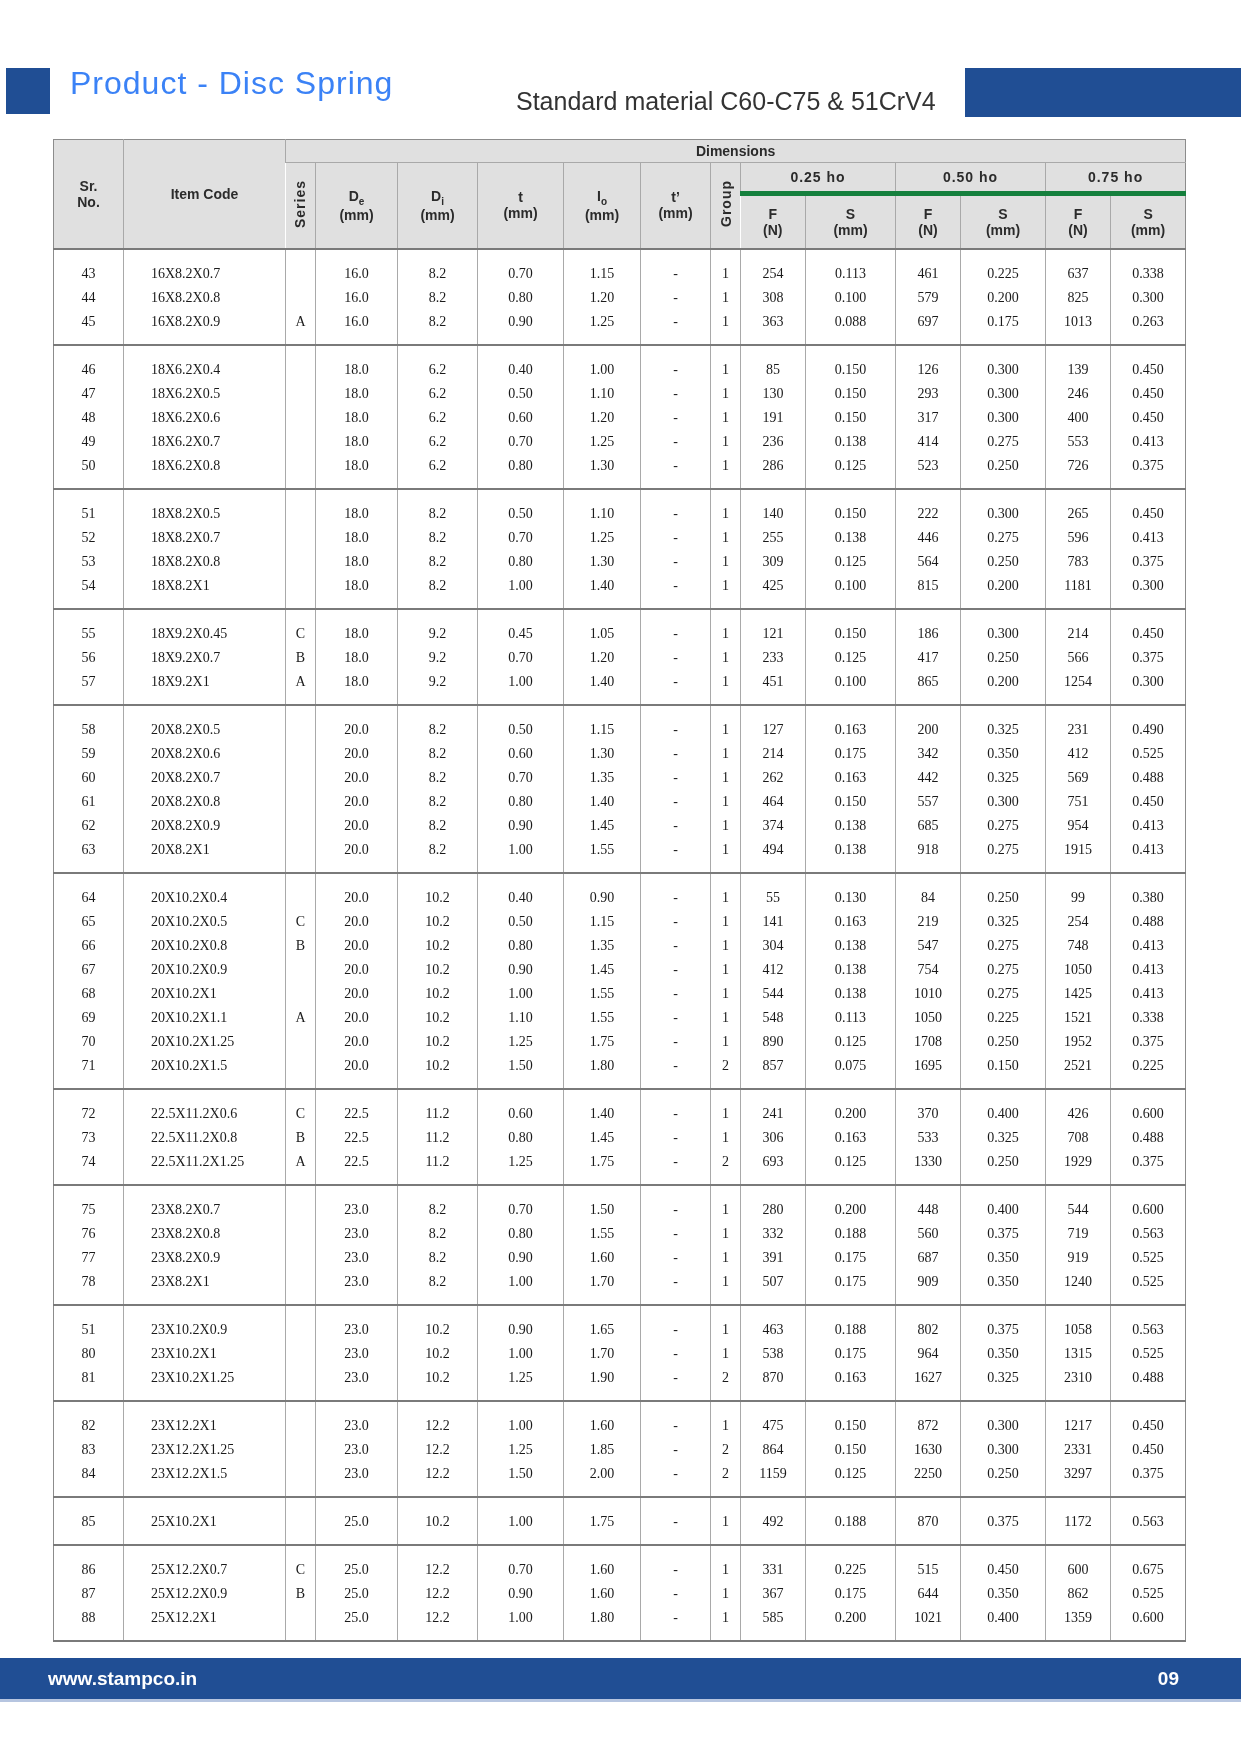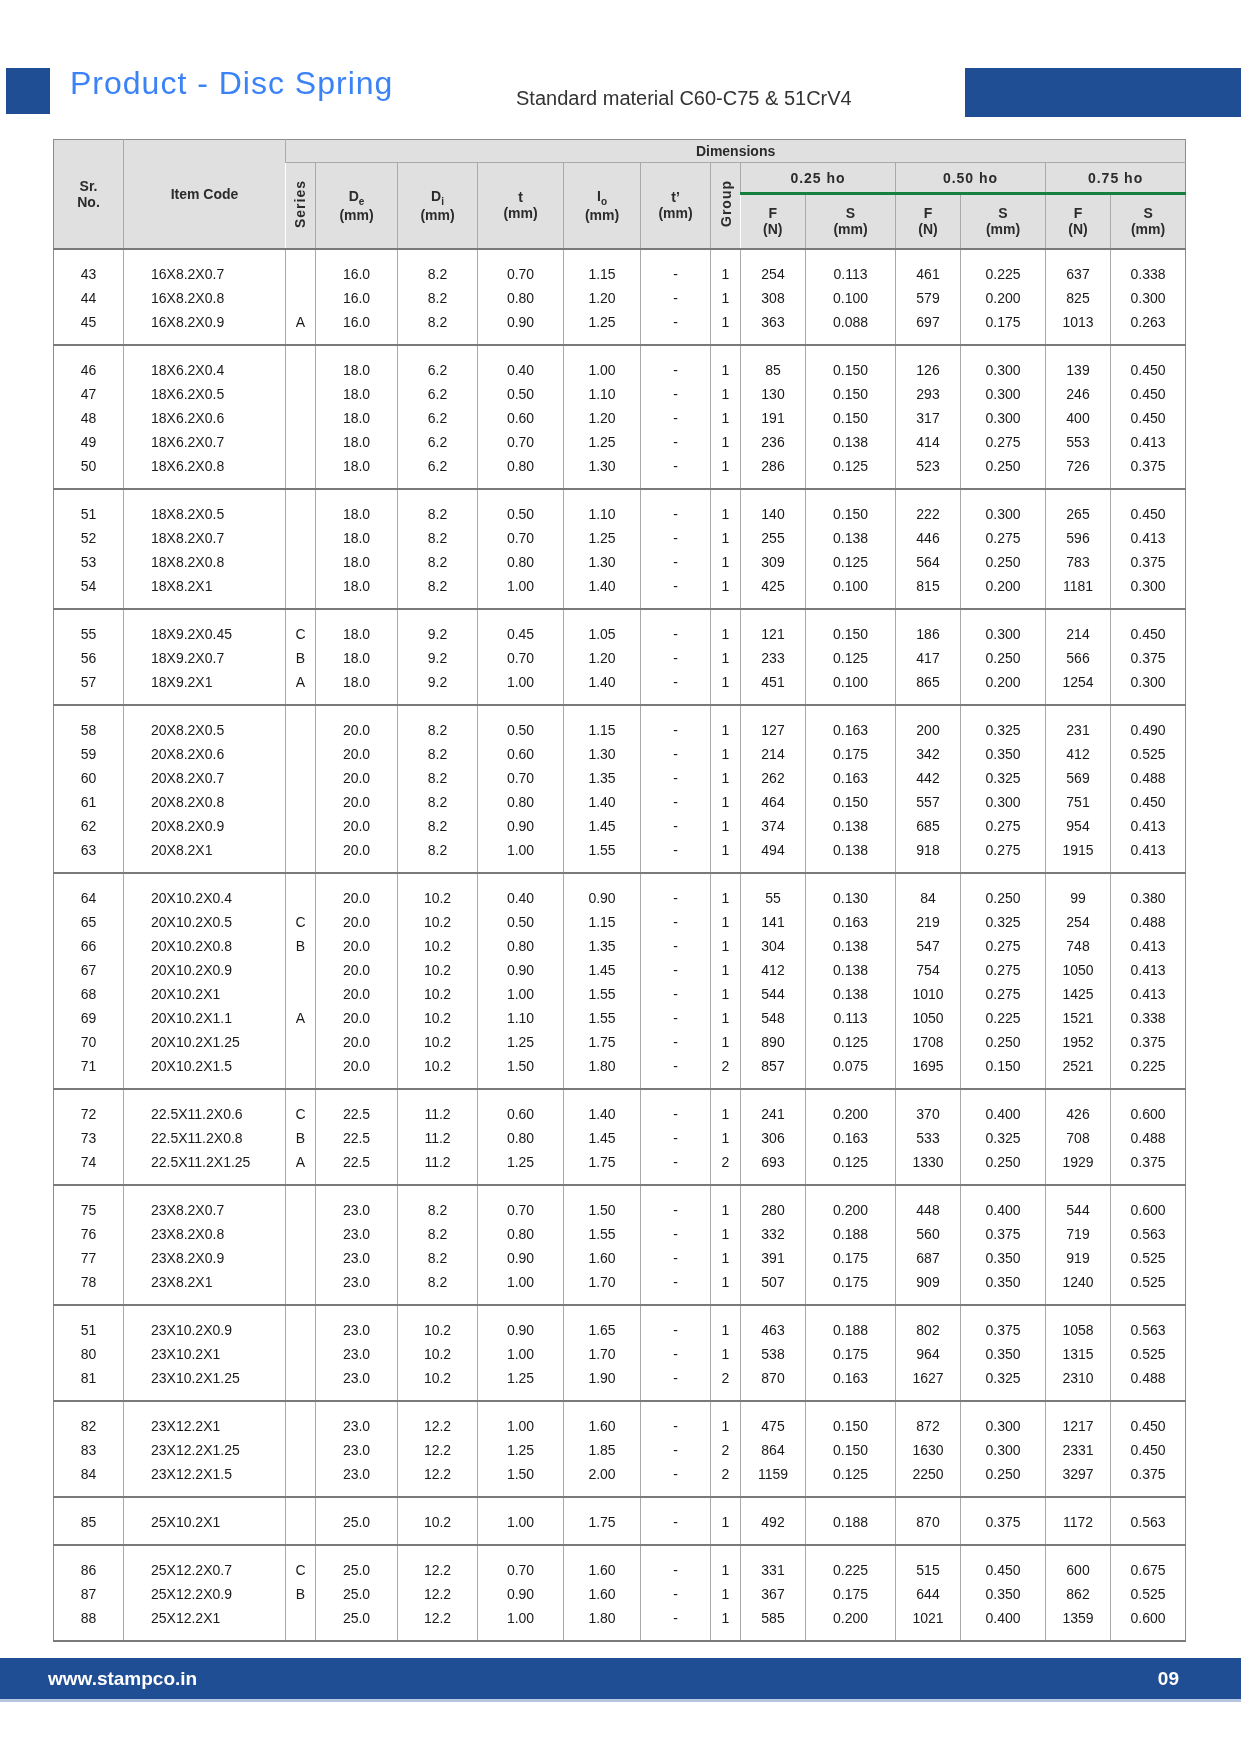--- a/index.html
+++ b/index.html
@@ -8,48 +8,48 @@
     font-family:"Liberation Sans", sans-serif; color:#1a1a1a; overflow:hidden;
   }
   
   .accent-square { position:absolute; left:6px; top:68px; width:44px; height:46px; background:#204e94; }
   .page-title {
     position:absolute; left:70px; top:66px; margin:0;
     font-size:32px; font-weight:400; color:#3b82f6; letter-spacing:1px; line-height:1.1; white-space:nowrap;
   }
   .page-subtitle {
     position:absolute; left:516px; top:87px;
-    font-size:20px; color:#333333; white-space:nowrap;
+    font-size:25px; color:#333333; white-space:nowrap;
   }
   .accent-bar { position:absolute; right:0; top:68px; width:276px; height:49px; background:#204e94; }
   
   table.spec-table {
     position:absolute; left:53px; top:139px; width:1132px;
     border-collapse:collapse; table-layout:fixed;
     border:1px solid #8c8c8c; font-size:14px; color:#1a1a1a;
   }
   .spec-table th, .spec-table td {
     border-left:1px solid #a9a9a9; padding:0; text-align:center; vertical-align:middle;
     overflow:hidden; white-space:nowrap;
   }
   .spec-table th:first-child, .spec-table td:first-child { border-left:none; }
   .spec-table thead th { background:#e0e0e0; font-weight:700; font-size:14px; color:#2b2b2b; }
   .spec-table thead { border-bottom:2px solid #7a7a7a; }
   tr.h1 { height:23px; }
   tr.h2 { height:31px; }
   tr.h3 { height:55px; }
   th.dim { border-bottom:1px solid #a9a9a9; font-size:15px; }
-  th.ho  { border-bottom:3px solid #15803d; font-size:15px; letter-spacing:1px; }
+  th.ho  { border-bottom:5px solid #15803d; font-size:15px; letter-spacing:1px; }
   .vtext {
     display:inline-block; writing-mode:vertical-rl; transform:rotate(180deg);
     font-size:14px; letter-spacing:1px;
   }
   .spec-table sub { font-size:10px; }
   tbody.grp { border-bottom:2px solid #7a7a7a; }
-  tbody.grp tr.data { height:24px; }
+  tbody.grp tr.data { height:24px;font-family:Liberation Serif, serif; }
   tbody.grp td.c1 { text-align:left; padding-left:27px; }
   tr.pad td { height:inherit; }
   
   .footer-bar {
     position:absolute; left:0; top:1658px; width:1241px; height:44px; background:#204e94;
     display:flex; align-items:center; justify-content:space-between;
     box-sizing:border-box; padding-left:48px; padding-right:62px;
     border-bottom:3px solid #b6c5e0;
     color:#ffffff; font-weight:700; font-size:19px;gap:11px;
   }

